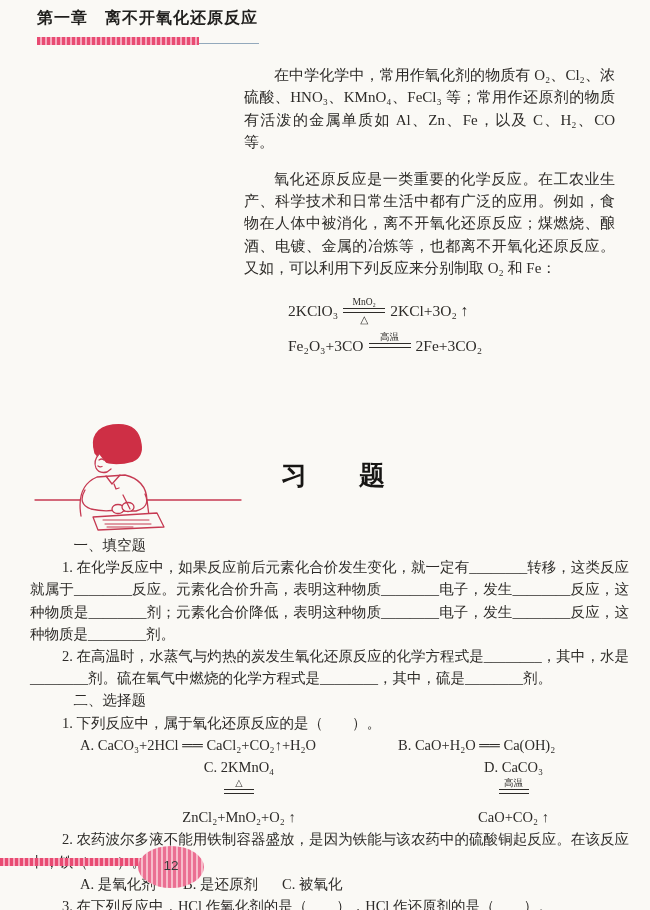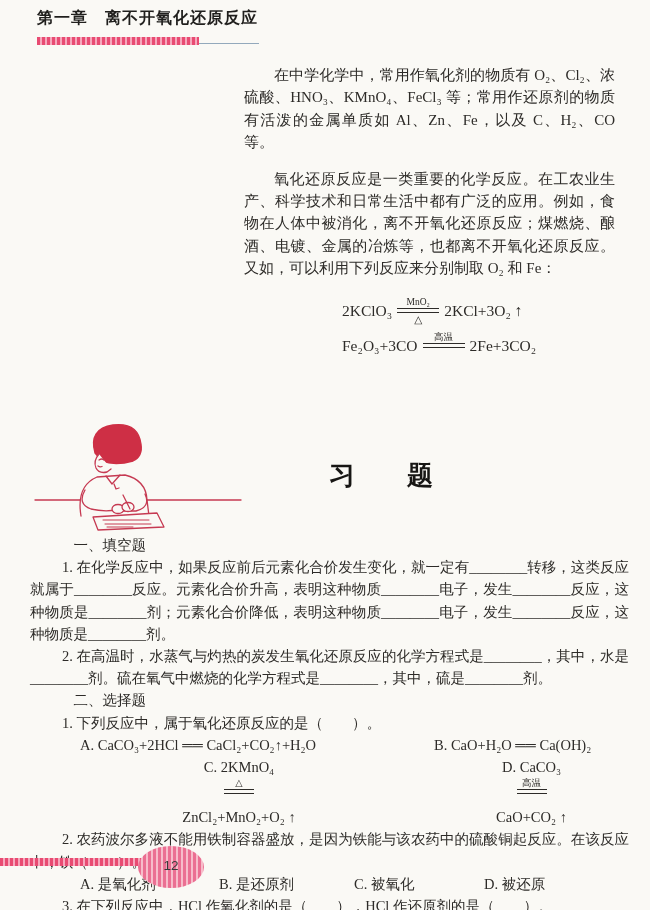--- a/index.html
+++ b/index.html
@@ -23,49 +23,48 @@
   }
   .header-line {
     position: absolute; left: 199px; top: 43px; width: 60px; height: 1px;
     background: #93a9bc;
   }
   .intro {
     position: absolute; left: 230px; top: 50px; width: 399px;
     font-size: 15px; line-height: 22.4px; text-align: justify;
   }
   .intro p { margin: 14px; text-indent: 2em; }
-  .equations { margin: 5px 0 5px 112px; font-family: Liberation Serif, serif; }
+  .equations { margin: 5px 0 5px 58px; font-family: Liberation Serif, serif; }
   .equation {
     display: flex; align-items: center; height: 35px;
     font-size: 15.5px; white-space: nowrap;
   }
   .cond {
     display: inline-flex; flex-direction: column; align-items: center;
     margin: 0 5px; vertical-align: middle; justify-content: center;
   }
   .cond-above { font-size: 9.5px; line-height: 10px; height: 10px; }
   .cond-line {
     width: 42px; height: 3px; margin: 1px 0; box-sizing: content-box;
     border-top: 1.4px solid #2d2b28; border-bottom: 1.4px solid #2d2b28;
   }
   .cond-below { font-size: 10.5px; line-height: 11px; height: 11px; }
   .illustration { position: absolute; left: 33px; top: 420px; }
   .exercises-title {
     position: absolute; left: 281px; top: 458px;
     font-size: 26px; font-weight: bold; color: #171614;
     font-family: "Liberation Sans", "DejaVu Sans", sans-serif;
-    margin-left: 48px;
   }
   .exercises {
     position: absolute; left: 30px; top: 534px; width: 599px;
     font-size: 14.5px; line-height: 22.2px;
   }
   .sec-header { text-indent: 3em; font-weight: normal; margin: 0; }
   .q { margin: 0; text-indent: 2.2em; text-align: justify; }
-  .opts { margin-left: 50px; display: grid; gap: 36px; }
+  .opts { margin-left: 50px; display: grid; }
   .opts.two { grid-template-columns: 318px 1fr; }
   .opts.four { grid-template-columns: 103px 99px 94px auto; }
   .opts span { white-space: nowrap; }
   .opt-eq { display: flex; align-items: center; white-space: nowrap; flex-direction: column; }
   .opt-eq .cond { margin: 0 3px; }
   .opt-eq .cond-line { width: 30px; }
   .footer-bar {
     position: absolute; left: 0; top: 858px; width: 163px; height: 8px;
     background: repeating-linear-gradient(90deg, #e84b72 0 3px, #f6a8bd 3px 5px);
   }
@@ -163,21 +162,20 @@
       </span>
       <span>CaO+CO₂ ↑</span>
     </span>
   </div>
 
   <p class="q">2. 农药波尔多液不能用铁制容器盛放，是因为铁能与该农药中的硫酸铜起反应。在该反应中，铁（　　）。</p>
   <div class="opts four">
     <span>A. 是氧化剂</span>
     <span>B. 是还原剂</span>
     <span>C. 被氧化</span>
-    <span>D. 被还原</span>
   </div>
 
   <p class="q">3. 在下列反应中，HCl 作氧化剂的是（　　），HCl 作还原剂的是（　　）。</p>
   <div class="opts two">
     <span>A. NaOH+HCl ══ NaCl+H₂O</span>
     <span>B. Zn+2HCl ══ ZnCl₂+H₂ ↑</span>
   </div>
 </div>
 
 <div class="footer-bar"></div>

